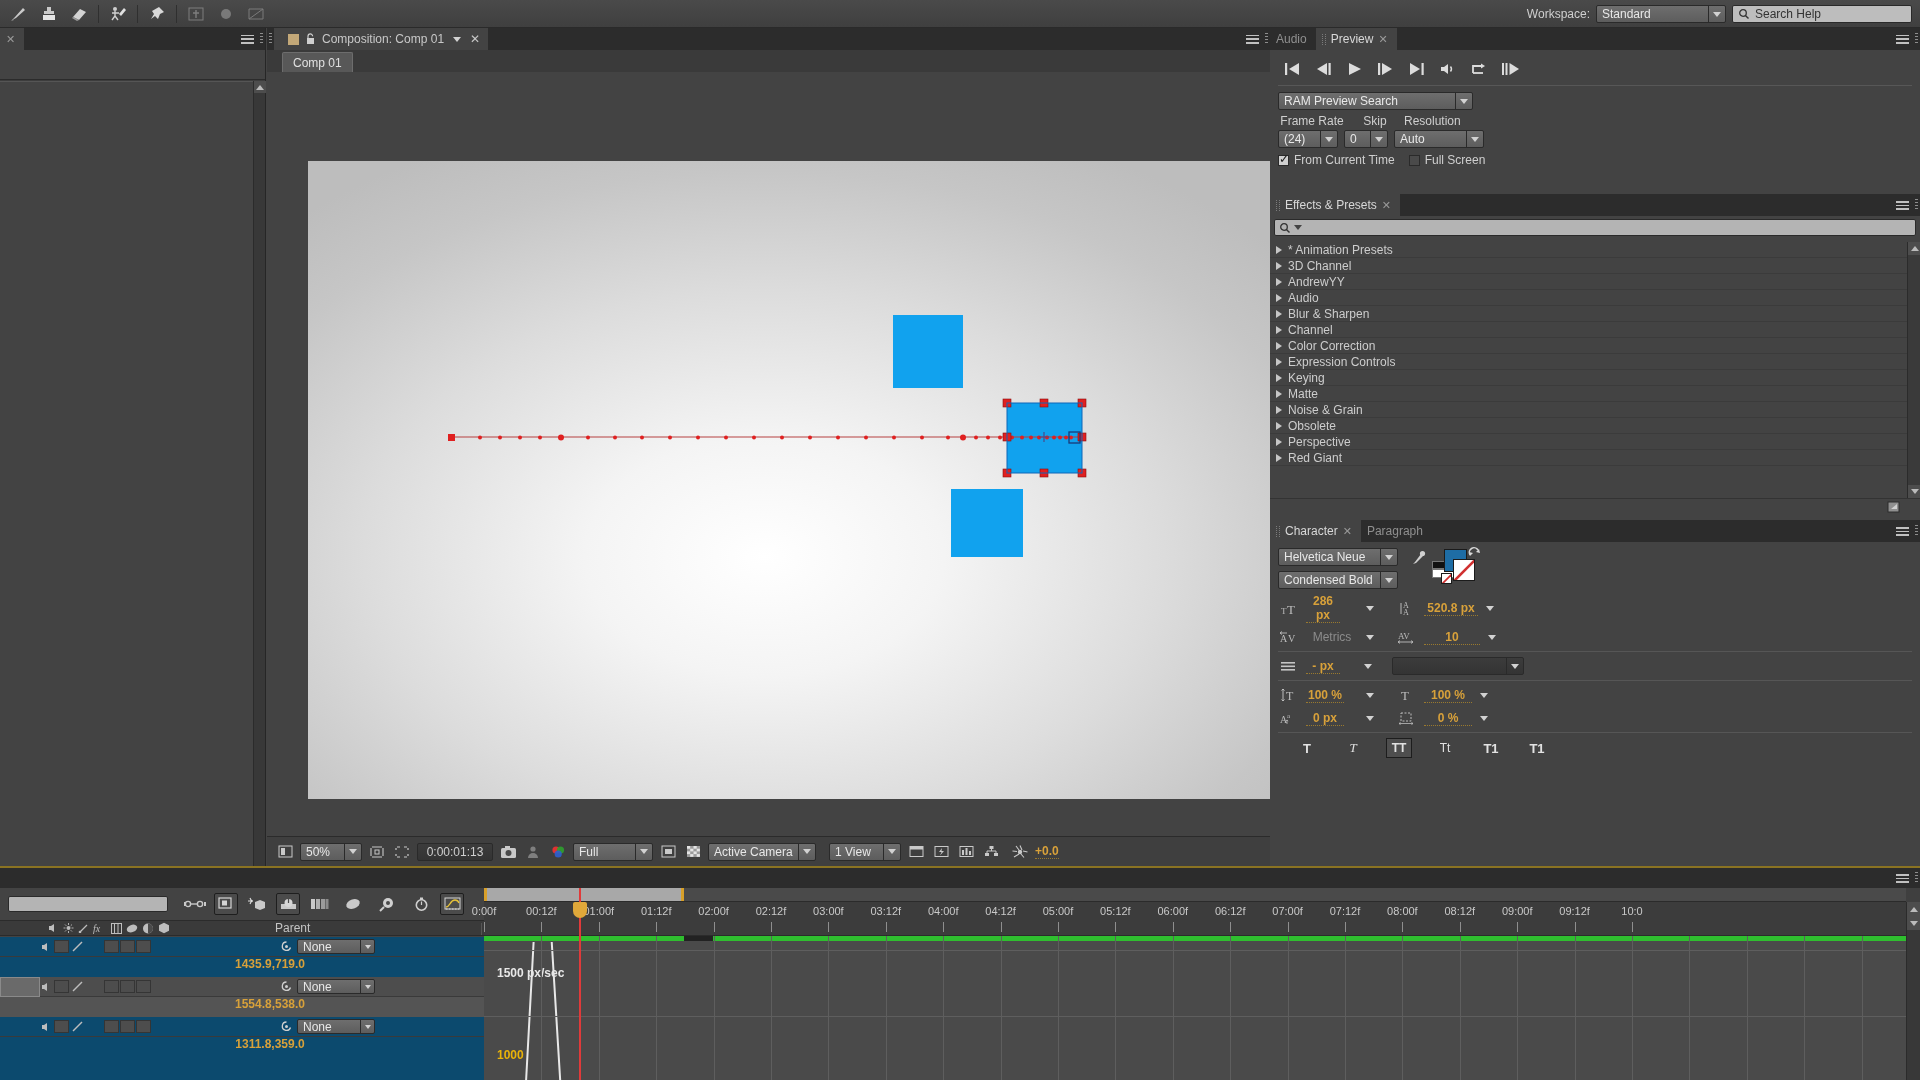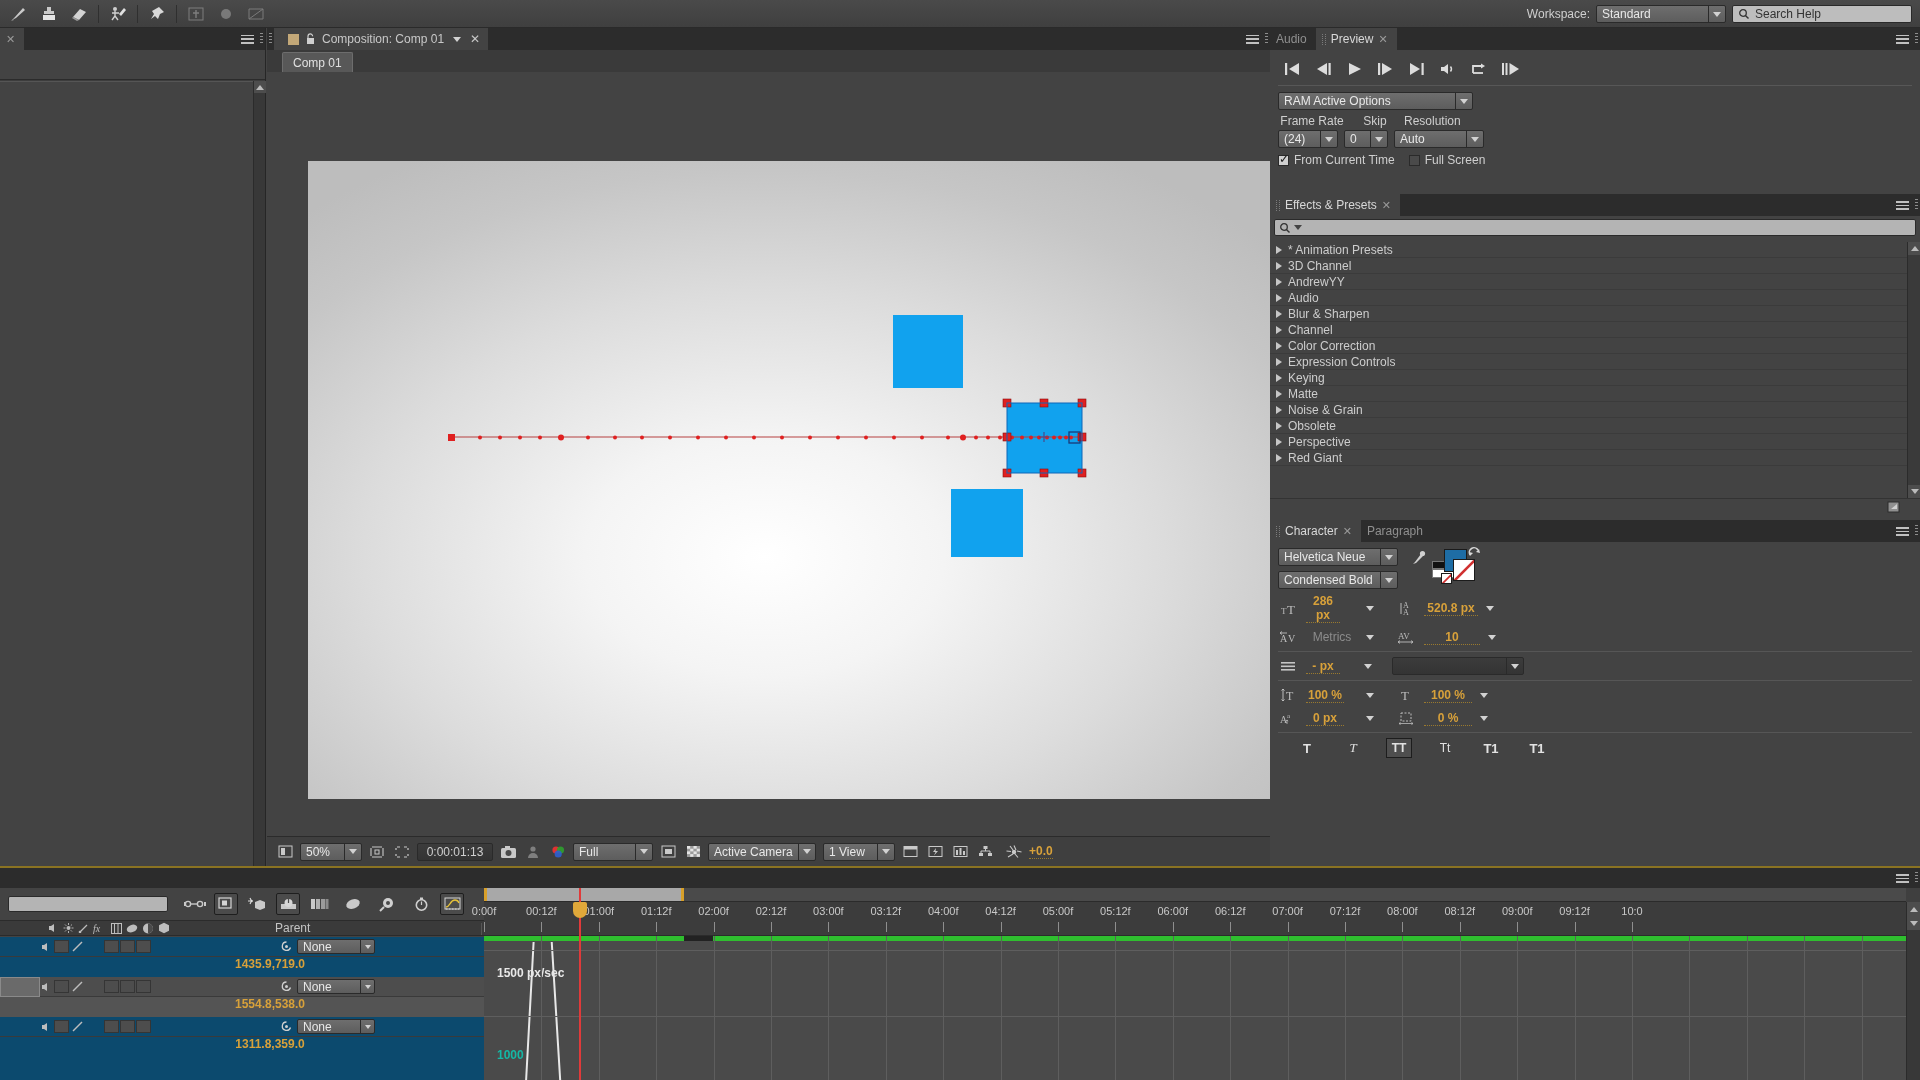--- a/index.html
+++ b/index.html
@@ -411,21 +411,21 @@
               <rect x="10.7" y="9.1" width="3.2" height="2.7"></rect>
             </g>
           </svg>
         </div>
       <div class="ctl" style="width:108px;justify-content:space-between;padding-right:0">
         <span>Active Camera</span>
         <span class="arrowbox">
             <i class="caret"></i>
           </span>
       </div>
-      <div class="ctl" style="width:72px;justify-content:space-between;padding-right:0;margin-left:2px">
+      <div class="ctl" style="width:72px;justify-content:space-between;padding-right:0;margin-left:8px">
         <span>1 View</span>
         <span class="arrowbox">
             <i class="caret"></i>
           </span>
       </div>
       <div class="tbicon">
           <svg width="15" height="13" viewBox="0 0 15 13">
             <rect x="1" y="1.5" width="13" height="10" fill="none" stroke="#c9c9c9"></rect>
             <rect x="1" y="1.5" width="13" height="3" fill="#c9c9c9"></rect>
           </svg>
@@ -513,21 +513,21 @@
               <path d="M3 11 L13 11" stroke="#dcdcdc" stroke-width="1.8"></path>
             </svg>
           <svg width="19" height="14" viewBox="0 0 19 14">
               <rect x="1" y="1" width="2" height="12" fill="#dcdcdc"></rect>
               <rect x="4.5" y="1" width="2" height="12" fill="#dcdcdc"></rect>
               <path d="M8.5 1 L8.5 13 L18 7 Z" fill="#dcdcdc"></path>
             </svg>
         </div>
         <div class="hr"></div>
         <div class="ctl" id="rampbtn">
-          <span>RAM Active Options</span>
+          <span>RAM Preview Search</span>
           <span class="arrowbox">
               <i class="caret"></i>
             </span>
         </div>
         <div class="lblrow">
           <span style="width:68px">Frame Rate</span>
           <span style="width:58px">Skip</span>
           <span>Resolution</span>
         </div>
         <div class="fieldrow">
@@ -1097,21 +1097,21 @@
         </div>
 
       <div id="tl-graph">
         <div class="blackbar" style="left:0; top:0; right:0;"></div>
         <div class="greenbar" style="left:0; top:0; width:200px;"></div>
         <div class="greenbar" style="left:229px; top:0; right:0;"></div>
         <svg id="graphsvg" style="position:absolute;left:0;top:6px;width:100%;height:160px">
             <path d="M41.3 153.0 L52.3 -49.5 L64.7 -49.5 L77.1 153.0 L89.5 153.0 " stroke="#e8e8e8" stroke-width="2" fill="none"></path>
           </svg>
         <span style="position:absolute;left:13px;top:30px;font-size:12px;font-weight:bold;color:#e8e8e8">1500 px/sec</span>
-        <span style="position:absolute;left:13px;top:112px;font-size:12px;font-weight:bold;color:#14b8a6">1000</span>
+        <span style="position:absolute;left:13px;top:112px;font-size:12px;font-weight:bold;color:#eab308">1000</span>
       <div class="gline" style="top: 14px;"></div>
           <div class="gline" style="top: 80px;"></div>
           <div class="gvline" style="left: 57.4px;"></div>
           <div class="gvline" style="left: 114.8px;"></div>
           <div class="gvline" style="left: 172.2px;"></div>
           <div class="gvline" style="left: 229.6px;"></div>
           <div class="gvline" style="left: 287px;"></div>
           <div class="gvline" style="left: 344.4px;"></div>
           <div class="gvline" style="left: 401.8px;"></div>
           <div class="gvline" style="left: 459.2px;"></div>

